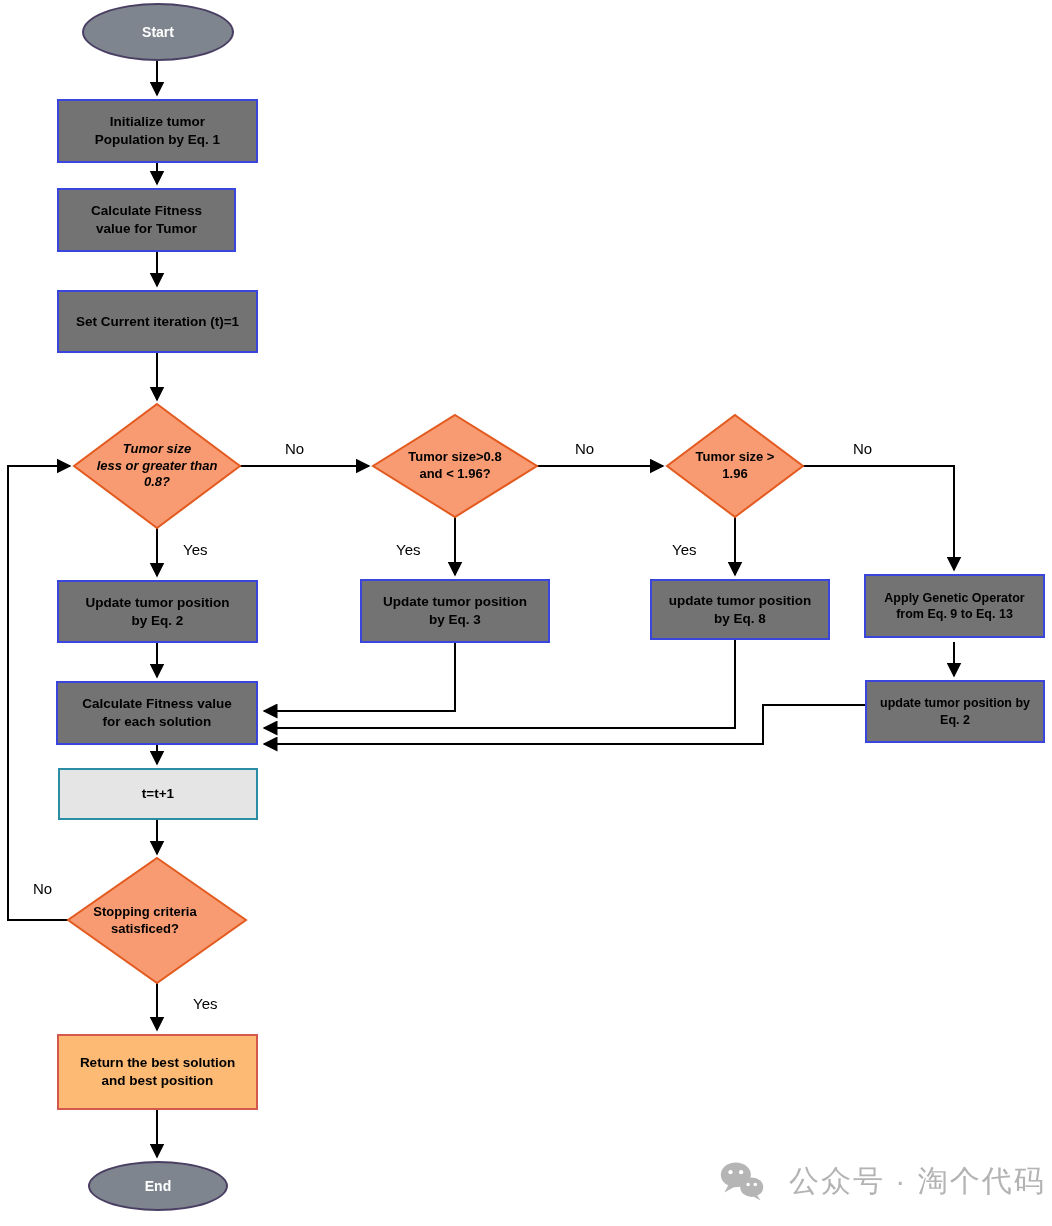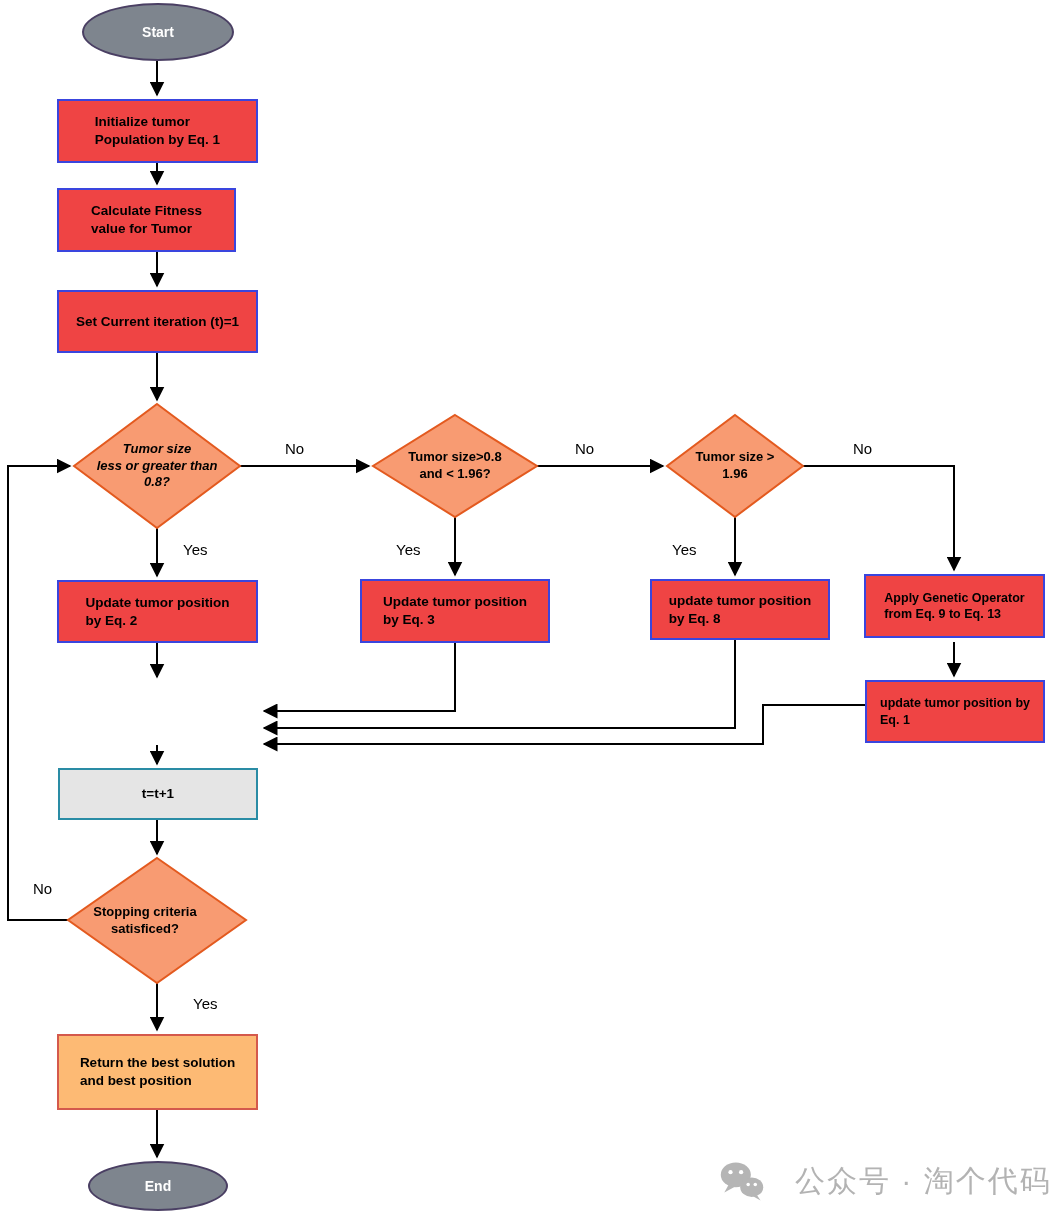--- a/index.html
+++ b/index.html
@@ -3,41 +3,41 @@
 <meta charset="utf-8">
 <style>
   html,body{margin:0;padding:0;background:#ffffff;}
   .canvas{
     position:relative;width:1052px;height:1226px;background:#ffffff;
     font-family:"Liberation Sans", sans-serif;overflow:hidden;
   }
   .wires{position:absolute;left:0;top:0;width:1052px;height:1226px;}
   .node{
     position:absolute;display:flex;align-items:center;justify-content:center;
-    text-align:left;font-weight:bold;font-size:13.5px;line-height:1.3;color:#000;
+    text-align:center;font-weight:bold;font-size:13.5px;line-height:1.3;color:#000;
     box-sizing:border-box;
   }
   .node span{white-space:pre-line;}
-  .process{background:#ef4444;border:2px solid #3A45DE;}
+  .process{background:#737373;border:2px solid #3A45DE;}
   .increment{background:#e5e5e5;border:2px solid #2A8CA5;}
   .return{background:#fdba74;border:2px solid #D4594C;}
   .terminal{
     background:#7E858E;border:2px solid #4A3F63;border-radius:50%;
     color:#ffffff;font-size:14px;
   }
   .dlabel{
     position:absolute;display:flex;align-items:center;justify-content:center;
     text-align:center;font-weight:bold;font-size:13px;line-height:1.3;color:#000;
   }
   .dlabel span{white-space:pre-line;}
   .elabel{
     position:absolute;font-weight:normal;font-size:15px;color:#000;
   }
   .watermark{
-    position:absolute;left:719px;top:1160px;display:flex;align-items:center;gap:30px;
+    position:absolute;left:719px;top:1160px;display:flex;align-items:center;gap:24px;
     color:#b3b3b3;
     text-align:right;
   }
   .watermark .wm-text{
     font-size:30px;font-weight:400;letter-spacing:2px;color:#b3b3b3;
   }
 </style>
 </head>
 <body>
 
@@ -108,21 +108,25 @@
   <div class="node process" style="left:650px;top:579px;width:180px;height:61px;">
     <span>update tumor position
 by Eq. 8</span>
   </div>
   <div class="node process" style="left:864px;top:574px;width:181px;height:64px;font-size:12.5px;">
     <span>Apply Genetic Operator
 from Eq. 9 to Eq. 13</span>
   </div>
   <div class="node process" style="left:865px;top:680px;width:180px;height:63px;font-size:12.5px;">
     <span>update tumor position by
-Eq. 1</span>
+Eq. 2</span>
+  </div>
+  <div class="node process" style="left:56px;top:681px;width:202px;height:64px;">
+    <span>Calculate Fitness value
+for each solution</span>
   </div>
   <div class="node increment" style="left:58px;top:768px;width:200px;height:52px;">
     <span>t=t+1</span>
   </div>
   <div class="node return" style="left:57px;top:1034px;width:201px;height:76px;">
     <span>Return the best solution
 and best position</span>
   </div>
 
   <div class="dlabel" style="left:74px;top:404px;width:166px;height:124px;font-style:italic;">

